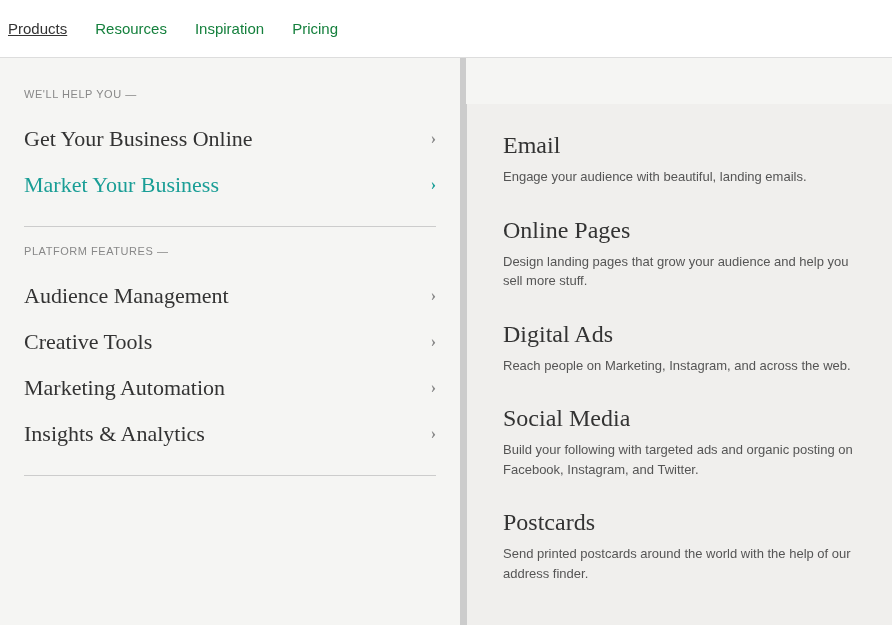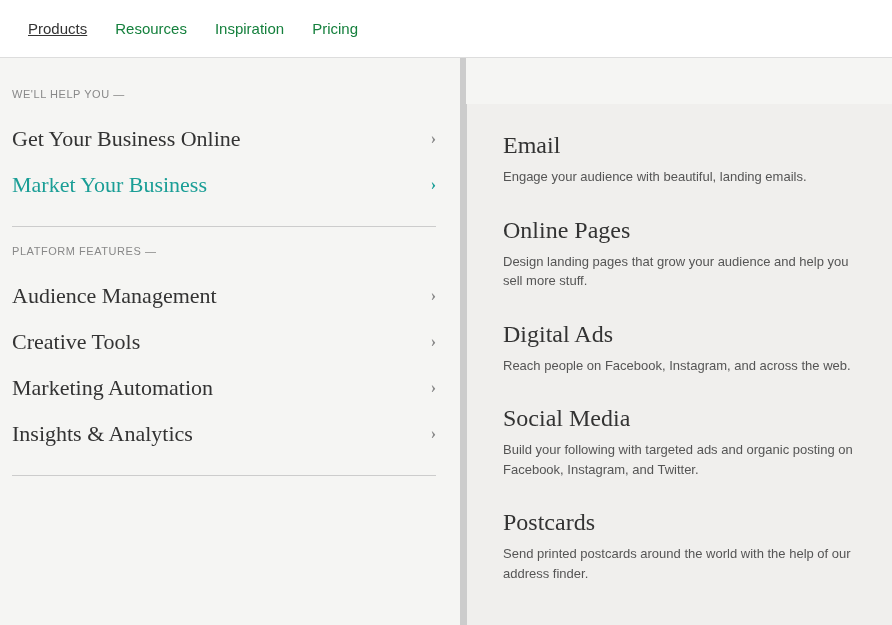--- a/index.html
+++ b/index.html
@@ -12,21 +12,21 @@
       background: #f5f5f3;
       width: 892px;
       min-height: 625px;
       overflow: hidden;
     }
 
     
     .header {
       background: #fff;
       border-bottom: 1px solid #ddd;
-      padding: 0 28px;
+      padding: 0 8px;
       display: flex;
       align-items: center;
       height: 58px;
     }
     .nav-items {
       display: flex;
       align-items: center;
       gap: 28px;
     }
     .nav-item {
@@ -46,21 +46,21 @@
     
     .main-container {
       display: flex;
       height: calc(625px - 58px);
     }
 
     
     .left-panel {
       width: 460px;
       background: #f5f5f3;
-      padding: 30px 24px 24px 12px;
+      padding: 30px 24px 24px 24px;
       overflow-y: auto;
       flex-shrink: 0;
     }
 
     .section-label {
       font-family: Arial, sans-serif;
       font-size: 11px;
       color: #888;
       letter-spacing: 0.05em;
       text-transform: uppercase;
@@ -199,21 +199,21 @@
       <div class="product-description">Engage your audience with beautiful, landing emails.</div>
     </div>
 
     <div class="product-item">
       <div class="product-title">Online Pages</div>
       <div class="product-description">Design landing pages that grow your audience and help you sell more stuff.</div>
     </div>
 
     <div class="product-item">
       <div class="product-title">Digital Ads</div>
-      <div class="product-description">Reach people on Facebook, Instagram, and across the web.</div>
+      <div class="product-description">Reach people on Marketing, Instagram, and across the web.</div>
     </div>
 
     <div class="product-item">
       <div class="product-title">Social Media</div>
       <div class="product-description">Build your following with targeted ads and organic posting on Facebook, Instagram, and Twitter.</div>
     </div>
 
     <div class="product-item">
       <div class="product-title">Postcards</div>
       <div class="product-description">Send printed postcards around the world with the help of our address finder.</div>

